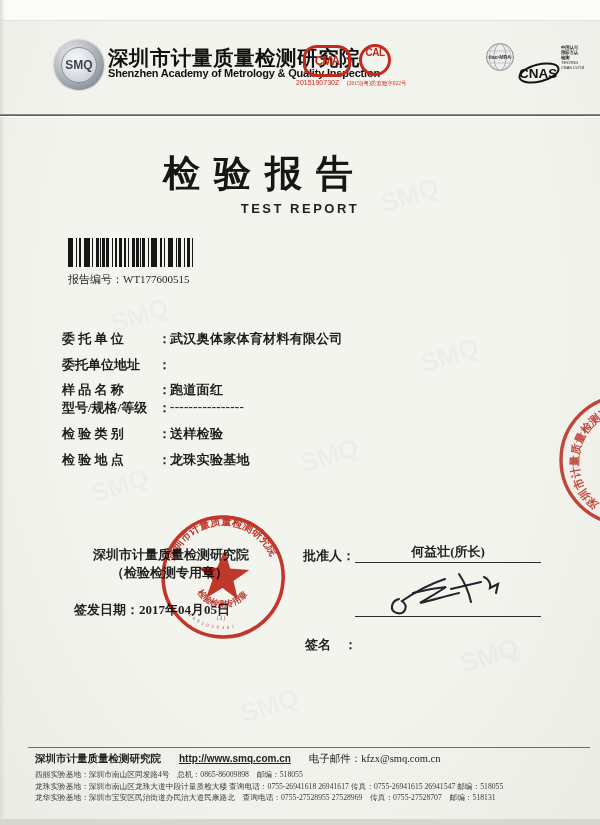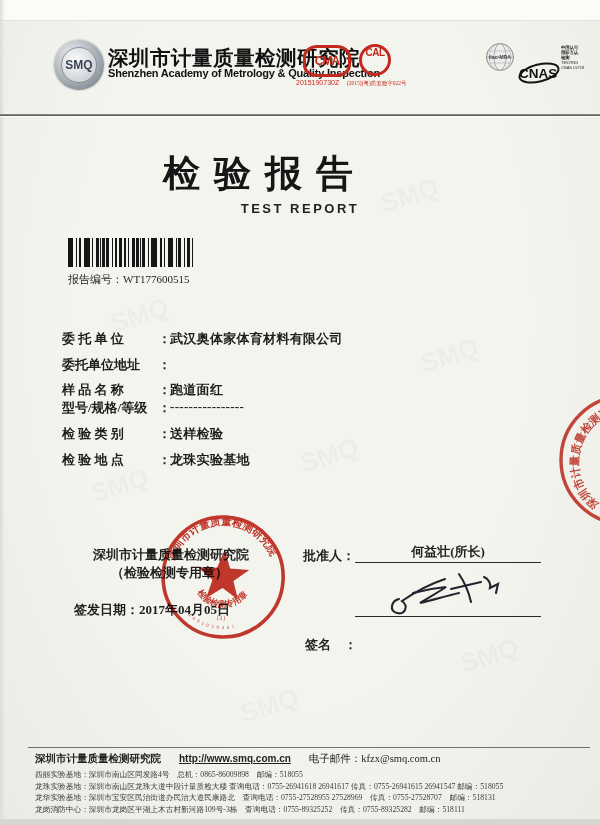--- a/index.html
+++ b/index.html
@@ -230,16 +230,15 @@
   <div class="abs f-rule"></div>
   <div class="abs f-line1">
     <span class="f-org">深圳市计量质量检测研究院</span>
     <span class="f-url">http://www.smq.com.cn</span>
     <span><span>电子邮件：</span><span>kfzx@smq.com.cn</span></span>
   </div>
   <div class="abs f-bases">
     <div>西丽实验基地：深圳市南山区同发路4号　总机：0865-86009898　邮编：518055</div>
     <div>龙珠实验基地：深圳市南山区龙珠大道中段计量质检大楼 查询电话：0755-26941618 26941617 传真：0755-26941615 26941547 邮编：518055</div>
     <div>龙华实验基地：深圳市宝安区民治街道办民治大道民康路北　查询电话：0755-27528955 27528969　传真：0755-27528707　邮编：518131</div>
-    <div>龙岗消防中心：深圳市龙岗区平湖上木古村新河路109号-3栋　查询电话：0755-89325252　传真：0755-89325282　邮编：518111</div>
   </div>
 
 </div>
 
 </body></html>

